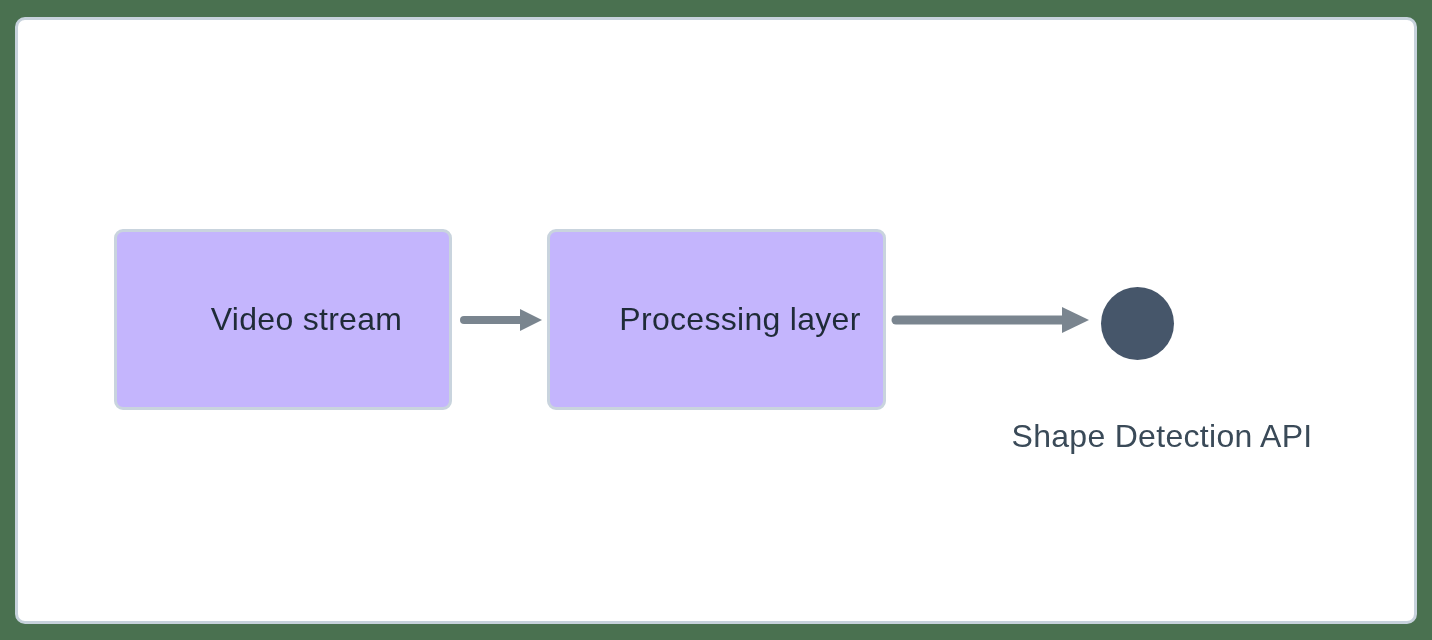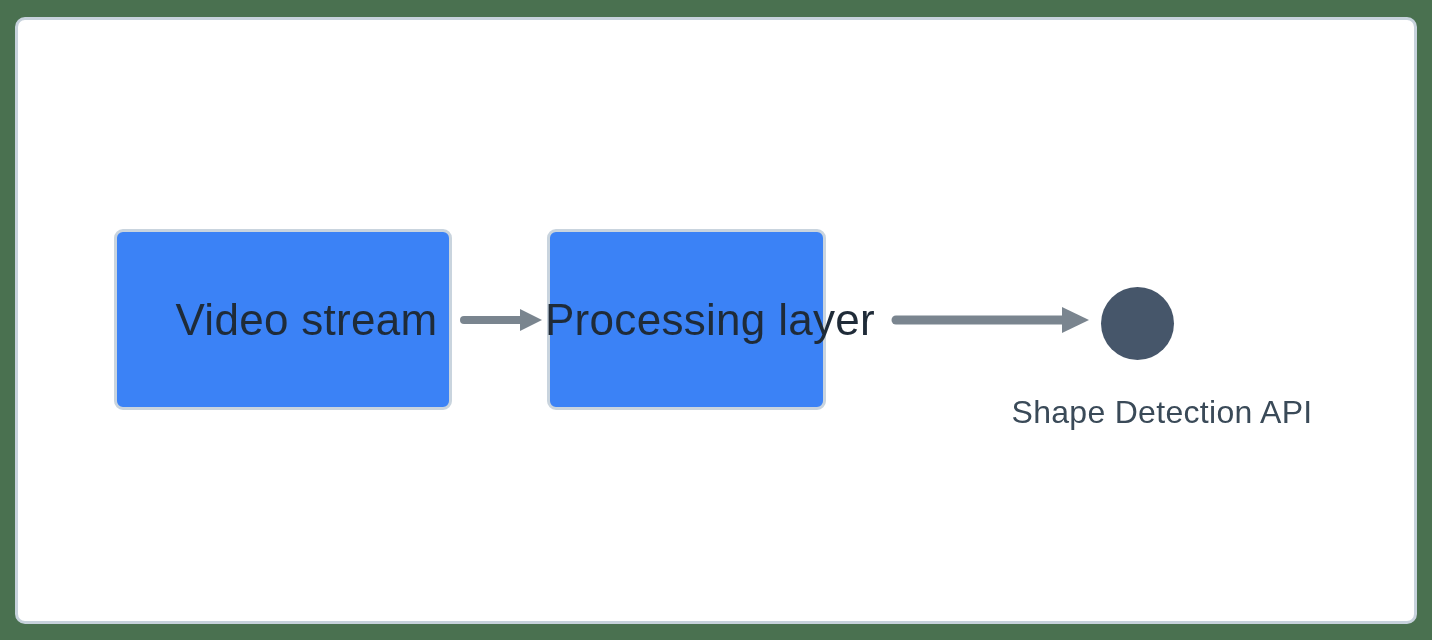--- a/index.html
+++ b/index.html
@@ -37,55 +37,55 @@
     line-height: 36px;
     letter-spacing: 0.5px;
     color: var(--thread-label, #b832cd);
     white-space: nowrap;
   }
   .node {
     position: absolute;
     top: 229px;
     height: 181px;
     box-sizing: border-box;
-    background: #3b82f6;
+    background: #c4b5fd;
     border: 3px solid var(--node-border, #c9d4de);
     border-radius: 9px;
     display: flex;
     align-items: center;
     justify-content: center;
-    font-size: 44px;
+    font-size: 32px;
     letter-spacing: 0.3px;
     color: var(--node-text, #1f2b38);
     white-space: nowrap;
     padding-left: 47px;
   }
   .node-video   { left: 114px; width: 338px; }
-  .node-process { left: 547px; width: 279px; }
+  .node-process { left: 547px; width: 339px; }
   .arrow-svg {
     position: absolute;
     top: 300px;
     height: 40px;
     overflow: visible;
   }
   .arrow-1 { left: 455px; width: 100px; }
   .arrow-2 { left: 885px; width: 210px; }
   .endpoint-circle {
     position: absolute;
     left: 1101px;
     top: 287px;
     width: 73px;
     height: 73px;
     border-radius: 50%;
     background: var(--endpoint, #46566a);
   }
   .api-label {
     position: absolute;
     left: 962px;
-    top: 394px;
+    top: 418px;
     width: 400px;
     text-align: center;
     font-size: 32px;
     letter-spacing: 0.3px;
     color: var(--api-text, #3a4a58);
     white-space: nowrap;
   }
   .arrow-stroke { stroke: var(--arrow, #7a858f); }
   .arrow-fill   { fill:   var(--arrow, #7a858f); }
 </style>

